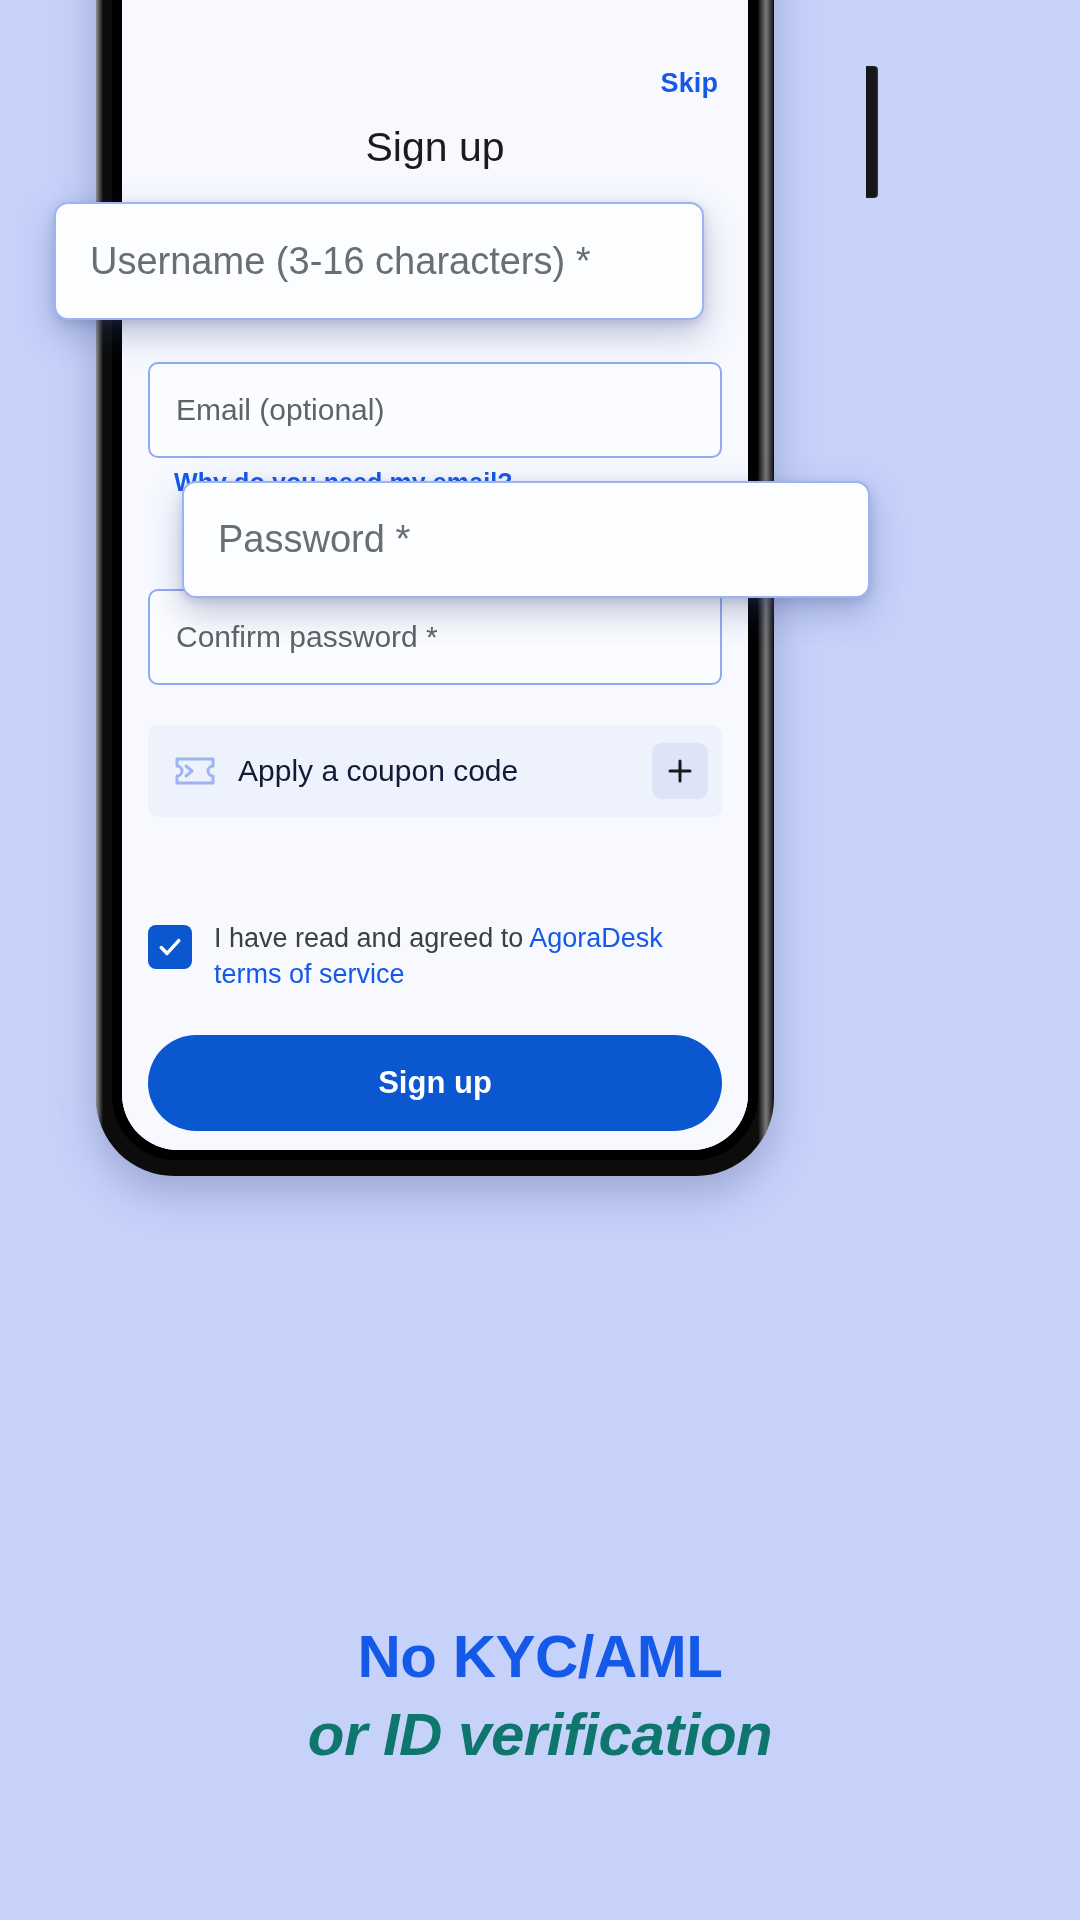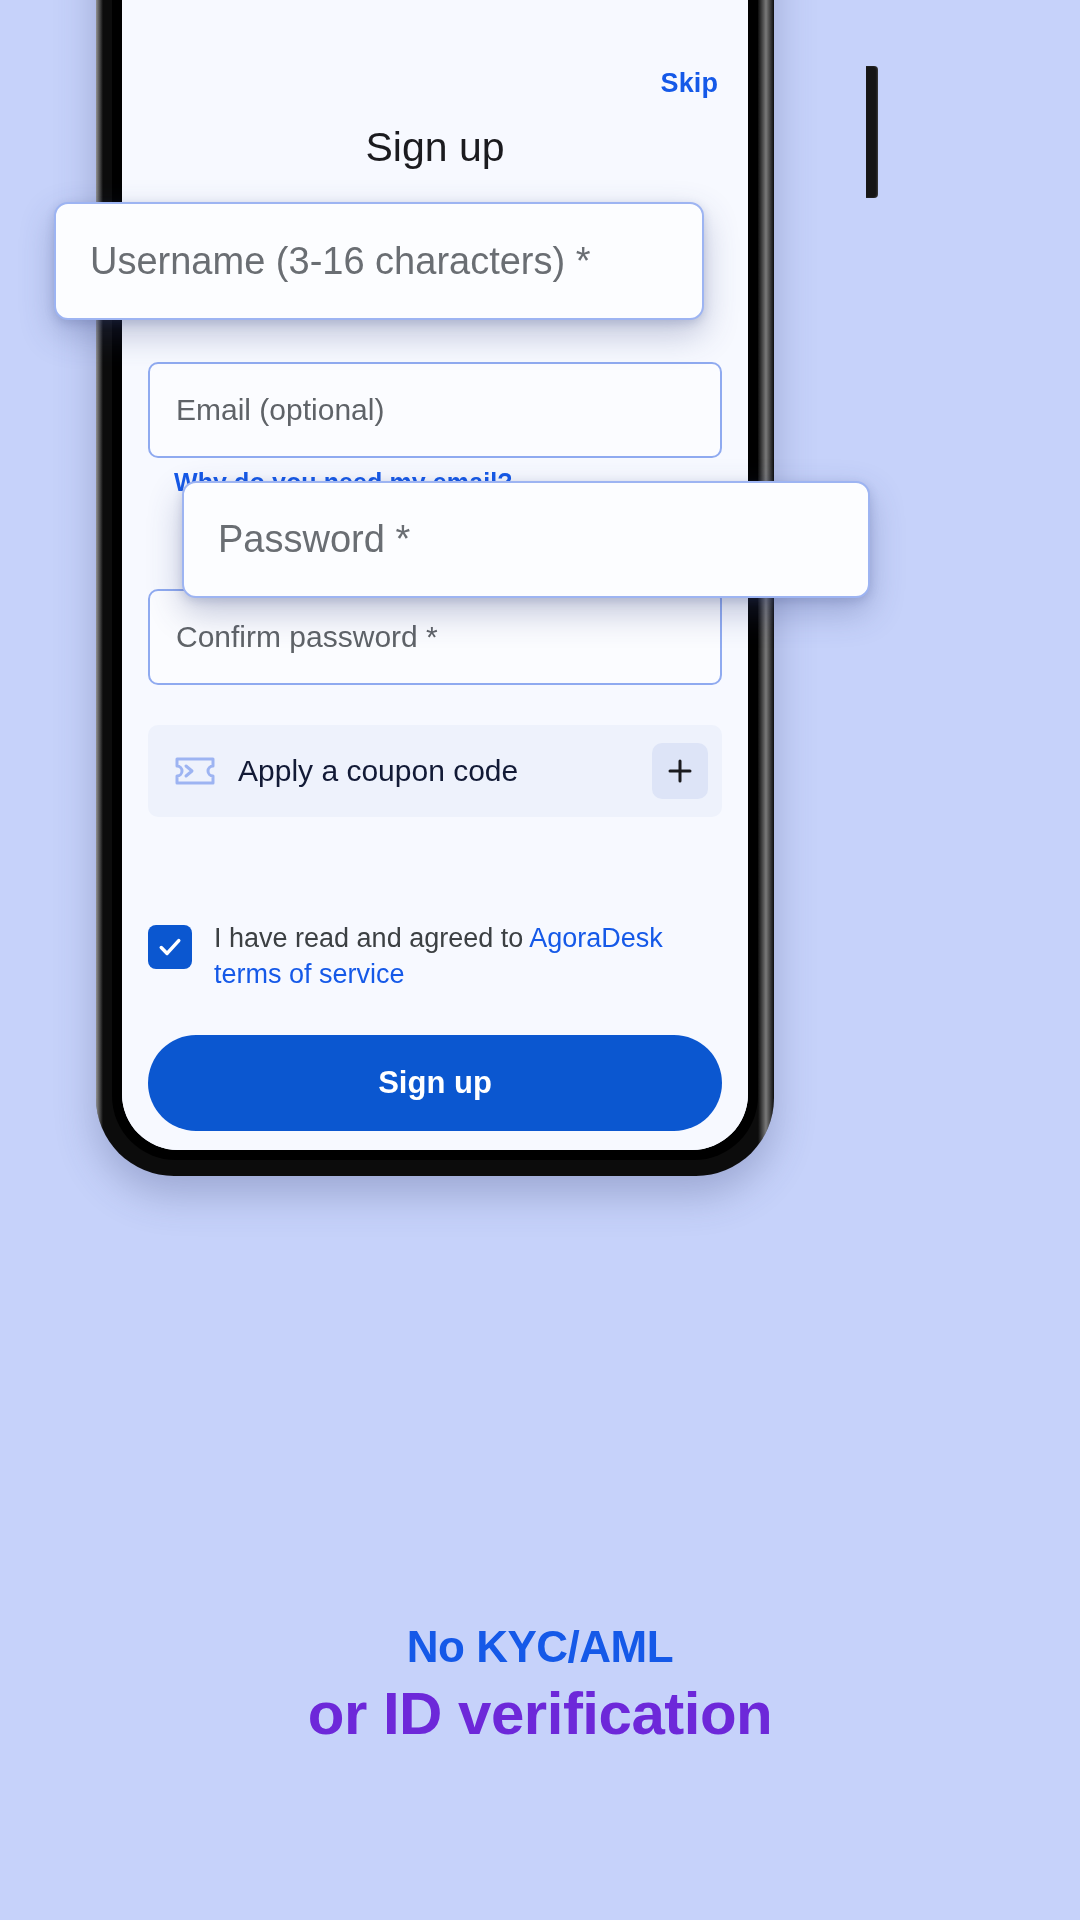--- a/index.html
+++ b/index.html
@@ -149,26 +149,27 @@
   }
   #username-float{ left: 54px; top: 202px; width: 650px; height: 118px; }
   #password-float{ left: 182px; top: 481px; width: 688px; height: 117px; }
 
   
   .tagline{
     position:absolute; left:0; right:0; top: 1618px;
     text-align:center;
   }
   .tagline .line1{
-    font-size: 44px; font-weight: 700; color:#1559e8; letter-spacing:-.5px;
+    font-size: 60px; font-weight: 700; color:#1559e8; letter-spacing:-.5px;
     line-height: 1.3;
   }
   .tagline .line2{
-    font-size: 60px; font-weight: 700; color:#6d28d9; letter-spacing:-.5px;
+    font-size: 60px; font-weight: 700; color:#0f766e; letter-spacing:-.5px;
     line-height: 1.3;
+    font-style: italic;
   }
 </style>
 </head>
 <body>
 
 <div id="stage">
 
   <div class="phone-frame">
     <div class="phone-inner-bezel"></div>
 

